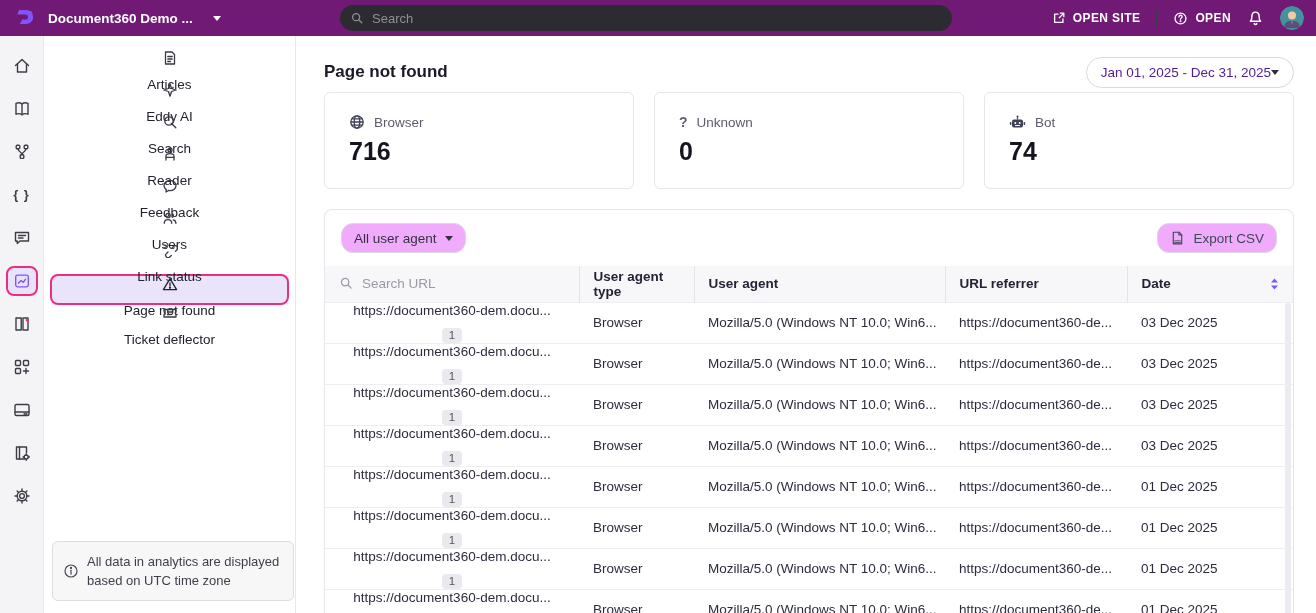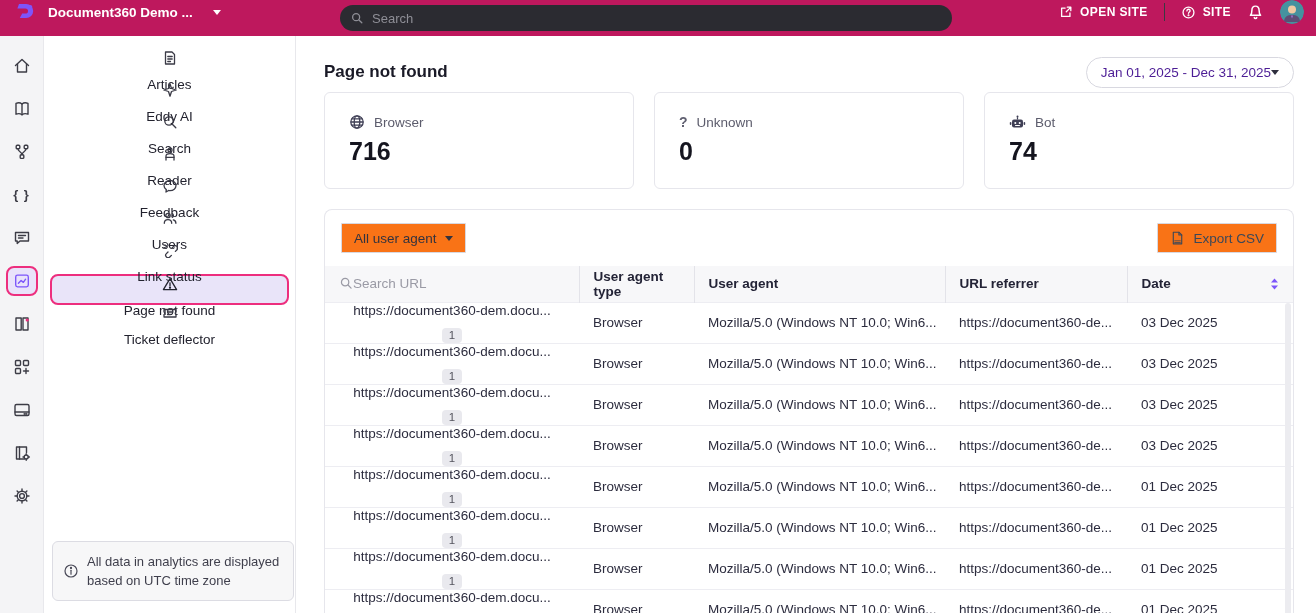--- a/index.html
+++ b/index.html
@@ -1,21 +1,21 @@
 <!DOCTYPE html>
 <html><head>
 <meta charset="utf-8">
 <style>
   * { margin:0; padding:0; box-sizing:border-box; }
   html,body { width:1316px; height:613px; overflow:hidden; background:#fff;
     font-family:"Liberation Sans", sans-serif; }
   svg { display:block; }
 
   
-  .topbar { position:relative; height:36px; background:#be185d; display:flex; align-items:flex-start; }
+  .topbar { position:relative; height:36px; background:#701a75; display:flex; align-items:center; }
   .brand { display:flex; align-items:center; gap:12px; margin-left:12px; cursor:pointer; }
   .brand-title { color:#fff; font-size:13.5px; font-weight:bold; }
   .caret { width:0; height:0; border-left:4.5px solid transparent; border-right:4.5px solid transparent; border-top:5px solid #fff; margin-left:8px; }
   .top-search { position:absolute; left:340px; top:5px; width:612px; height:26px; background:#2b2b31;
     border:none; border-radius:14px; display:flex; align-items:center; padding:0 10px; gap:8px; }
   .top-search input { flex:1; background:transparent; border:none; outline:none; color:#d5d5da; font-size:13px; font-family:inherit; }
   .top-search input::placeholder { color:#8e8e96; }
   .top-right { margin-left:auto; display:flex; align-items:center; gap:16px; padding-right:12px; }
   .top-link { display:flex; align-items:center; gap:7px; color:#fff; font-size:12px; font-weight:bold; letter-spacing:.4px; cursor:pointer; }
   .top-divider { width:1px; height:18px; background:#3a3a42; }
@@ -53,31 +53,31 @@
 
   .cards { display:flex; gap:20px; }
   .card { flex:1; height:97px; border:1px solid #e6e6ec; border-radius:6px; padding:21px 24px; background:#fff; }
   .card-label { display:flex; align-items:center; gap:9px; font-size:13.5px; color:#5c5c6c; }
   .card-label .ci { color:#3f3f55; }
   .card-value { margin-top:7px; font-size:25px; font-weight:bold; color:#15151f; }
 
   .table-card { margin-top:20px; border:1px solid #e6e6ec; border-bottom:none; border-radius:8px 8px 0 0;
     height:430px; position:relative; overflow:hidden; }
   .t-toolbar { display:flex; align-items:center; justify-content:space-between; padding:13px 16px; }
-  .chip-btn { height:30px; border:1px solid #d8d8e0; border-radius:1px; background:#f97316; display:flex;
+  .chip-btn { height:30px; border:1px solid #d8d8e0; border-radius:12px; background:#f0abfc; display:flex;
     align-items:center; gap:8px; padding:0 12px; font-size:13.5px; color:#33333f; cursor:pointer; font-family:inherit; }
   .chip-btn .caret { border-top-color:#33333f; margin:0; }
   .export-btn { color:#3c4858; }
 
   table { width:100%; border-collapse:collapse; table-layout:fixed; }
   col.c1{width:254px;} col.c2{width:115px;} col.c3{width:251px;} col.c4{width:182px;}
   thead th { background:#f7f7f9; height:36px; font-size:13.5px; font-weight:bold; color:#232336;
     text-align:left; padding:0 14px; border-right:1px solid #e3e3e9; }
   thead th:last-child { border-right:none; }
-  .th-search { display:flex; align-items:flex-start; }
+  .th-search { display:flex; align-items:flex-start; gap:9px; }
   .th-search input { flex:1; border:none; outline:none; background:transparent; font-size:13.5px;
     font-family:inherit; color:#33333f; font-weight:normal; }
   .th-search input::placeholder { color:#9a9aa5; }
   .th-date { display:flex; align-items:center; }
   .sort-ic { margin-left:auto; cursor:pointer; }
   tbody td { height:38px; font-size:13.5px; color:#2c2c3e; padding:0 14px; border-top:1px solid #ededf2;
     white-space:nowrap; overflow:hidden; }
   .url-cell { display:flex; align-items:center; justify-content:space-between; gap:10px;flex-direction:column; }
   .badge { background:#e9e9ee; color:#55555f; font-size:11.5px; border-radius:4px; padding:1.5px 7px; flex:none; }
   .vscroll { position:absolute; top:93px; bottom:0; right:2px; width:6px; background:#ececf0; border-radius:3px; cursor:pointer; }
@@ -119,21 +119,21 @@
     </span>
     <span class="top-divider"></span>
     <span class="top-link">
       <span>
         <svg width="15" height="15" viewBox="0 0 16 16" fill="none" stroke="#fff" stroke-width="1.4" stroke-linecap="round">
           <circle cx="8" cy="8" r="5.8"></circle>
             <path d="M6.3 6.3 C6.3 5 7 4.5 8 4.5 C9 4.5 9.7 5.1 9.7 6 C9.7 7.4 8 7.4 8 8.8"></path>
             <circle cx="8" cy="11" r="0.4" fill="#fff"></circle>
         </svg>
       </span>
-      <span>SITE</span>
+      <span>OPEN</span>
     </span>
     <span>
       <svg width="17" height="17" viewBox="0 0 16 16" fill="none" stroke="#fff" stroke-width="1.4" stroke-linecap="round" stroke-linejoin="round">
         <path d="M8 2 C5.9 2 4.6 3.7 4.6 6 C4.6 9.5 3.2 10.6 3.2 10.6 H12.8 C12.8 10.6 11.4 9.5 11.4 6 C11.4 3.7 10.1 2 8 2 Z"></path>
         <path d="M6.8 12.8 A1.3 1.3 0 0 0 9.2 12.8"></path>
       </svg>
     </span>
     <span class="avatar">
       <svg width="24" height="24" viewBox="0 0 24 24">
         <circle cx="12" cy="12" r="12" fill="#45929f"></circle>

